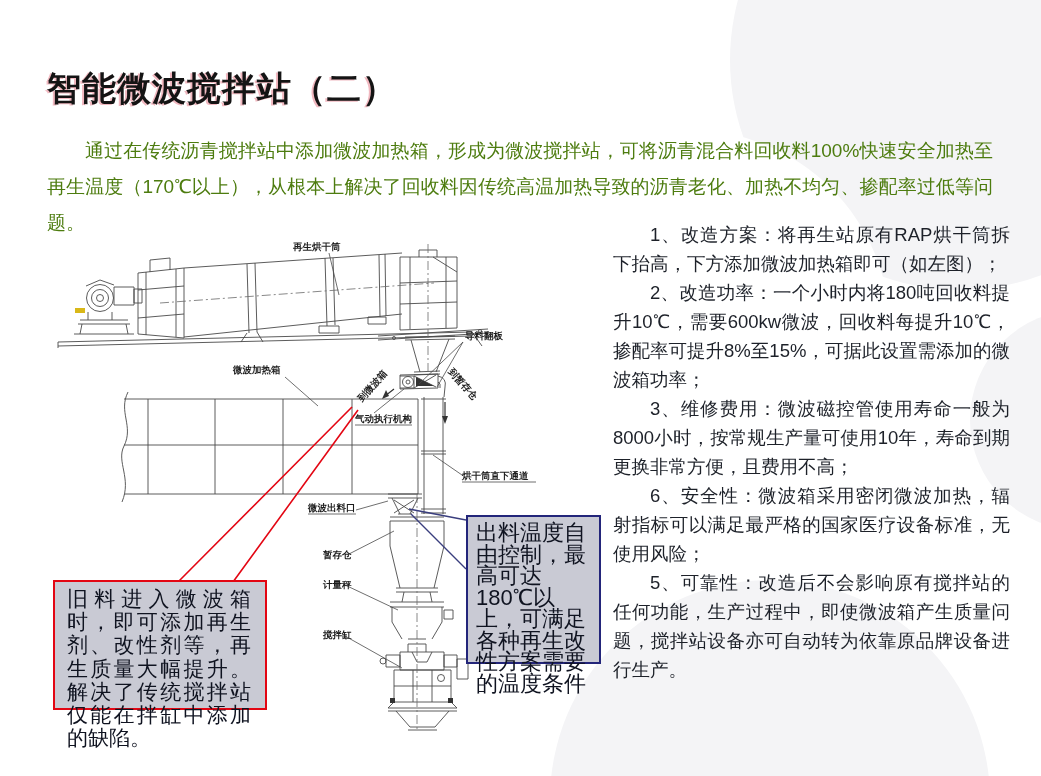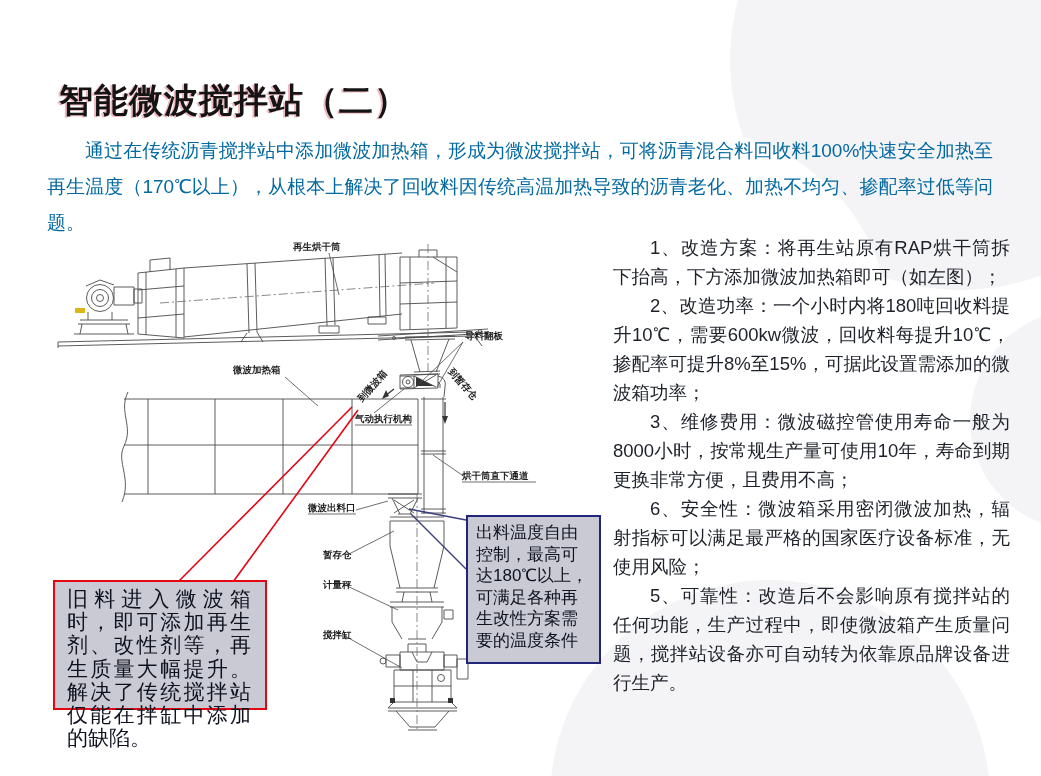--- a/index.html
+++ b/index.html
@@ -1,35 +1,35 @@
 <!DOCTYPE html>
 <html><head>
 <meta charset="utf-8">
 <style>
   html,body{margin:0;padding:0;background:#e9e9e9;}
   .page{position:relative;width:1041px;height:776px;background:#ffffff;overflow:hidden;
         font-family:"Liberation Sans",sans-serif;color:#1d2129;}
   .blob{position:absolute;border-radius:50%;}
   .blob.gray{background:#f4f4f6;}
   .blob.white{background:#ffffff;}
-  .title{position:absolute;left:47px;top:66px;margin:12px;font-size:34px;font-weight:800;
+  .title{position:absolute;left:47px;top:66px;margin:0;font-size:34px;font-weight:800;
          color:#141414;letter-spacing:1px;text-shadow:-2px 1px 0 rgba(205,0,30,.28);}
   .intro{position:absolute;left:47px;top:133px;width:946px;margin:0;font-size:19px;
-         line-height:36px;text-indent:2em;text-align:justify;color:#0369a1;}
-  .points{position:absolute;left:613px;top:233px;width:397px;}
+         line-height:36px;text-indent:2em;text-align:justify;color:#4d7c0f;}
+  .points{position:absolute;left:613px;top:220px;width:397px;}
   .points p{margin:0;font-size:18.5px;line-height:29px;text-indent:2em;text-align:justify;color:#1d2129;}
   .diagram{position:absolute;left:42px;top:236px;width:560px;height:524px;}
   .diagram svg{position:absolute;left:0;top:0;}
   .dlabel{font-family:"Liberation Sans",sans-serif;font-size:9.5px;font-weight:bold;fill:#1c1c1c;}
   .callout{position:absolute;box-sizing:border-box;background:#c9cad4;}
   .callout-left{left:11px;top:344px;width:214px;height:130px;border:2px solid #e30613;
                 padding:5px 14px 5px 12px;font-size:21px;line-height:23.2px;
                 text-align:justify;color:#0f1320;}
   .callout-right{left:424px;top:279px;width:135px;height:149px;border:2px solid #23257a;
-                 padding:5px 8px;font-size:17px;line-height:21.5px;color:#0f1320;}
+                 padding:5px 8px;font-size:22px;line-height:21.5px;color:#0f1320;}
 </style>
 </head>
 <body>
 
 <div class="page">
 
   <div class="blob gray" style="left:730px;top:-170px;width:460px;height:460px;"></div>
   <div class="blob white" style="left:490px;top:130px;width:400px;height:400px;"></div>
   <div class="blob gray" style="left:970px;top:310px;width:220px;height:220px;"></div>
   <div class="blob gray" style="left:550px;top:580px;width:440px;height:440px;"></div>

